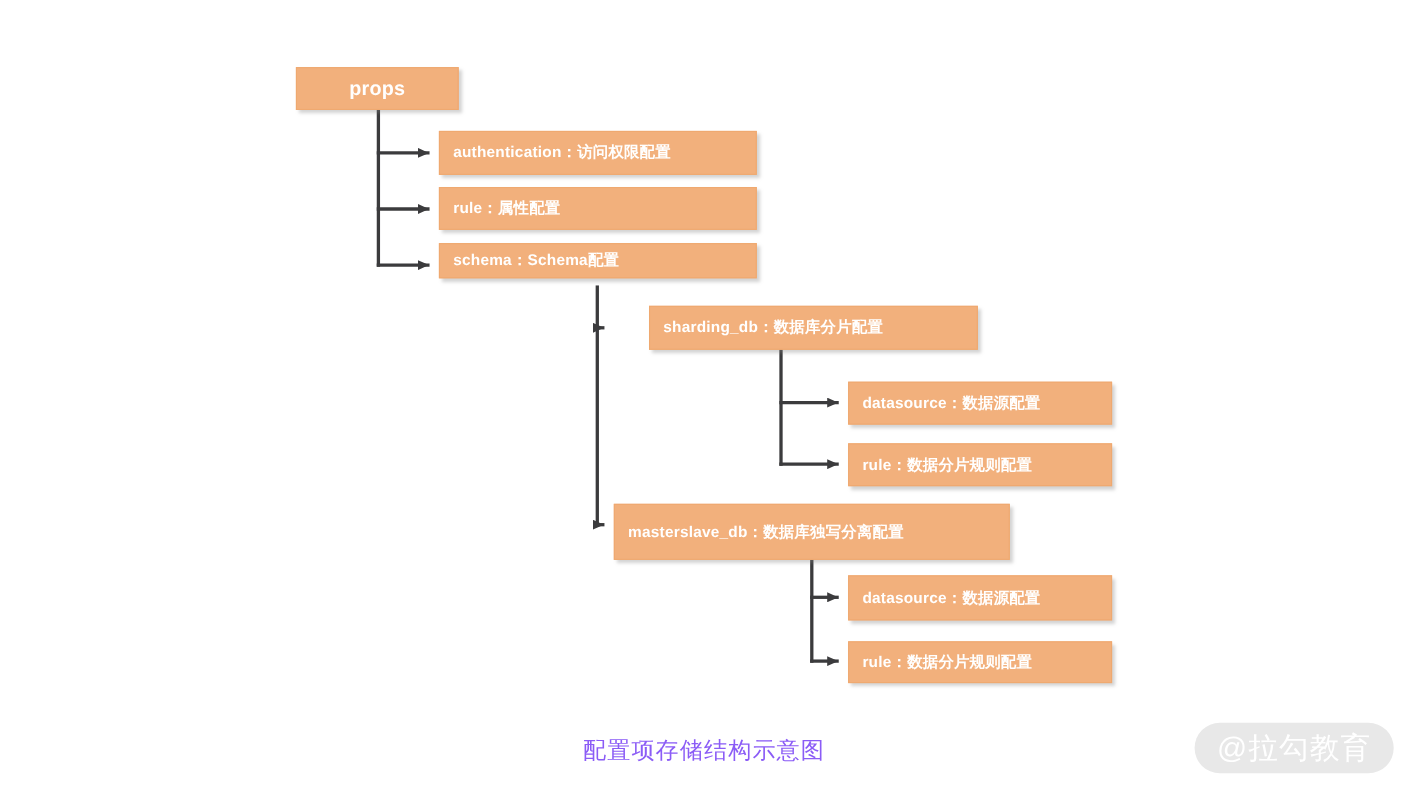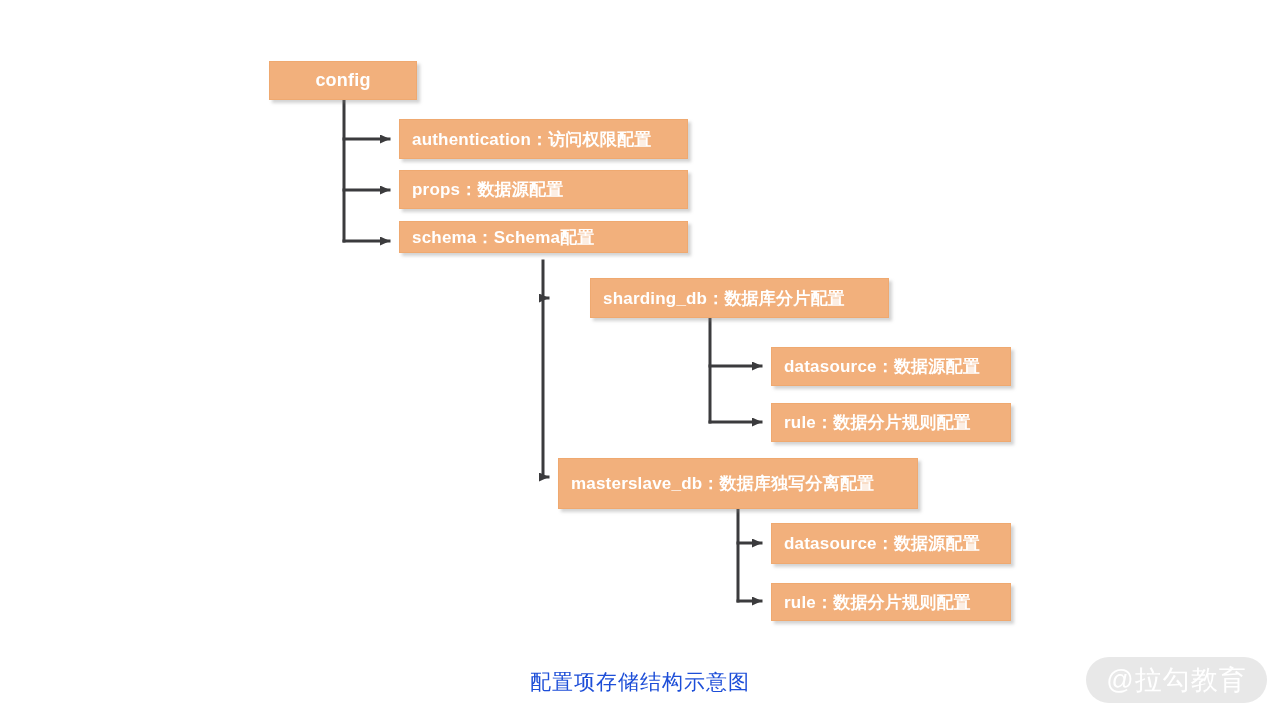--- a/index.html
+++ b/index.html
@@ -21,21 +21,21 @@
     width: 1280px;
     height: 720px;
     pointer-events: none;
   }
   .node {
     position: absolute;
     box-sizing: border-box;
     background: #f2b07c;
     border: 1px solid #efa970;
     color: #ffffff;
-    font-size: 17px;
+    font-size: 14px;
     font-weight: 700;
     display: flex;
     align-items: center;
     padding: 0 12px;
     box-shadow: 3px 3px 3px rgba(130,130,130,0.35);
     white-space: nowrap;
     letter-spacing: 0.2px;
   }
   .node.center { justify-content: center; font-size: 18px; }
 
@@ -50,21 +50,21 @@
   .n-masterslave   { left: 558px; top: 458px; width: 360px; height: 51px; }
   .n-ms-datasource { left: 771px; top: 523px; width: 240px; height: 41px; }
   .n-ms-rule       { left: 771px; top: 583px; width: 240px; height: 38px; }
 
   .caption {
     position: absolute;
     left: 0; right: 0;
     top: 668px;
     text-align: center;
     font-size: 21px;
-    color: #1d4ed8;
+    color: #8b5cf6;
     letter-spacing: 1px;
   }
   .watermark {
     position: absolute;
     left: 1086px;
     top: 657px;
     width: 181px;
     height: 46px;
     background: #e8e8e8;
     border-radius: 23px;
@@ -109,25 +109,25 @@
       </g>
 
       <g>
         <path d="M738,497 L738,601"></path>
         <path d="M738,543 L761,543" marker-end="url(#arrow)"></path>
         <path d="M738,601 L761,601" marker-end="url(#arrow)"></path>
       </g>
     </g>
   </svg>
 
-  <div class="node center n-config">config</div>
+  <div class="node center n-config">props</div>
 
   <div class="node n-auth">authentication：访问权限配置</div>
 
-  <div class="node n-props">props：数据源配置</div>
+  <div class="node n-props">rule：属性配置</div>
 
   <div class="node n-schema">schema：Schema配置</div>
 
   <div class="node n-sharding">sharding_db：数据库分片配置</div>
 
   <div class="node n-sh-datasource">datasource：数据源配置</div>
 
   <div class="node n-sh-rule">rule：数据分片规则配置</div>
 
   <div class="node n-masterslave">masterslave_db：数据库独写分离配置</div>

